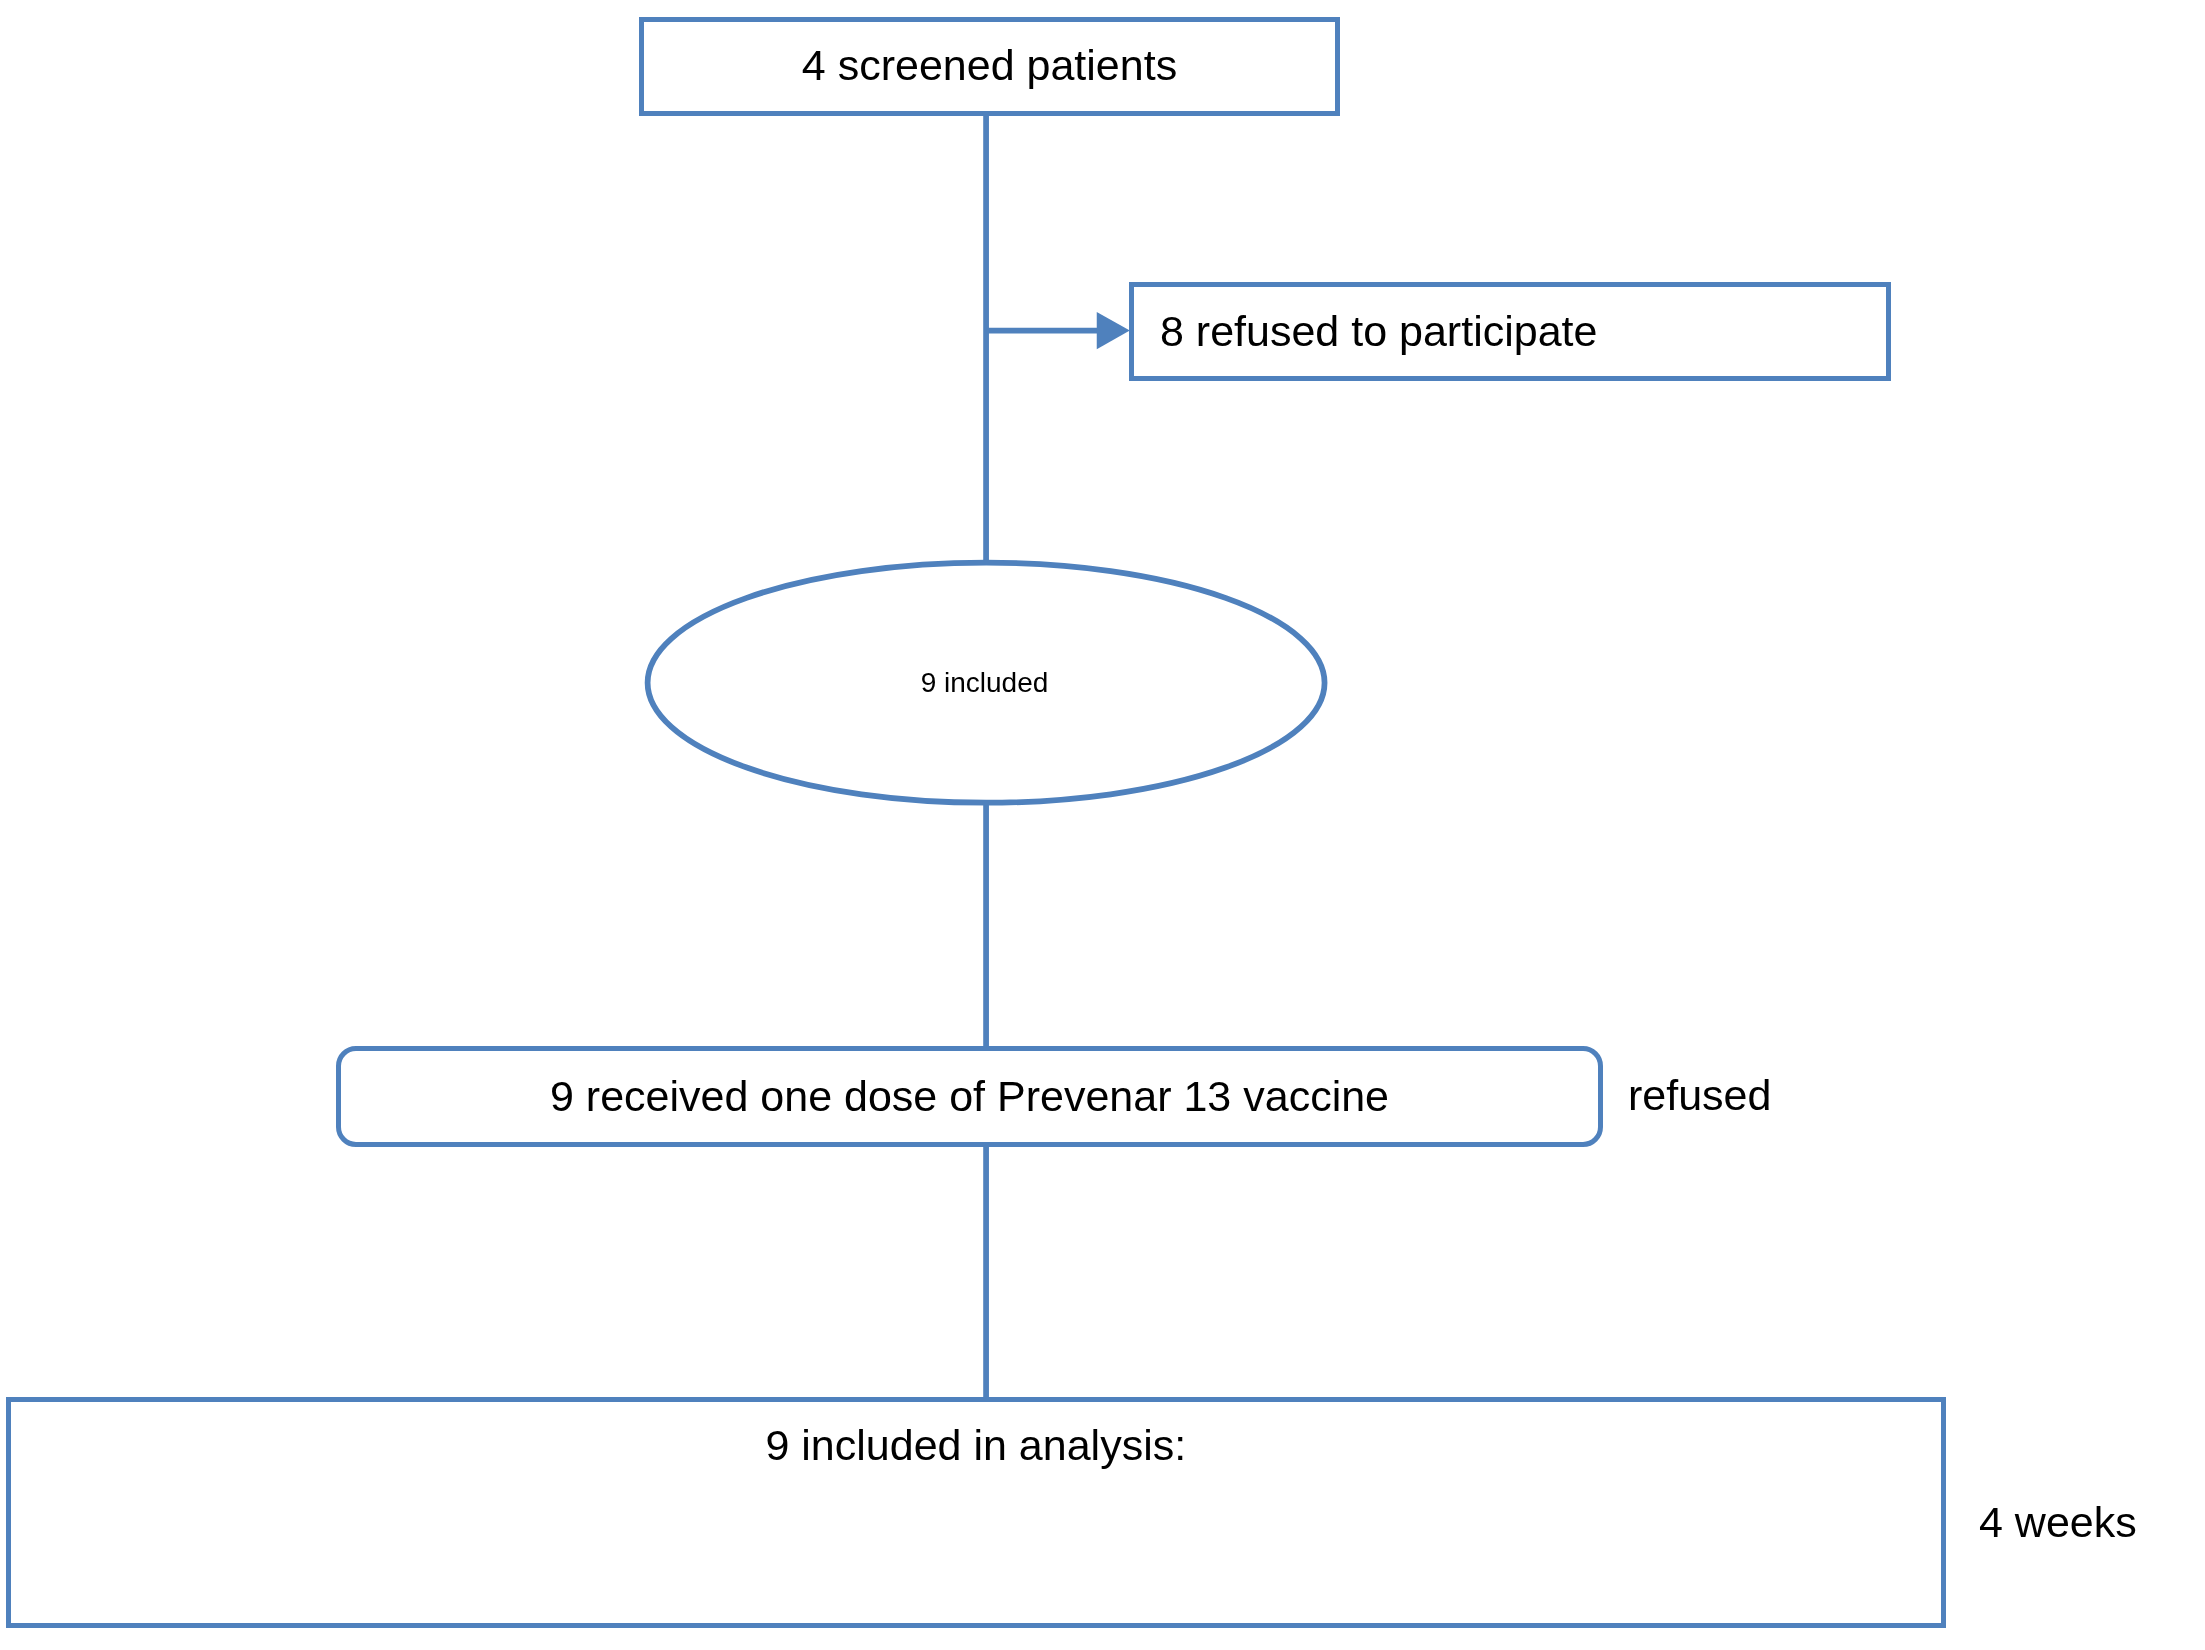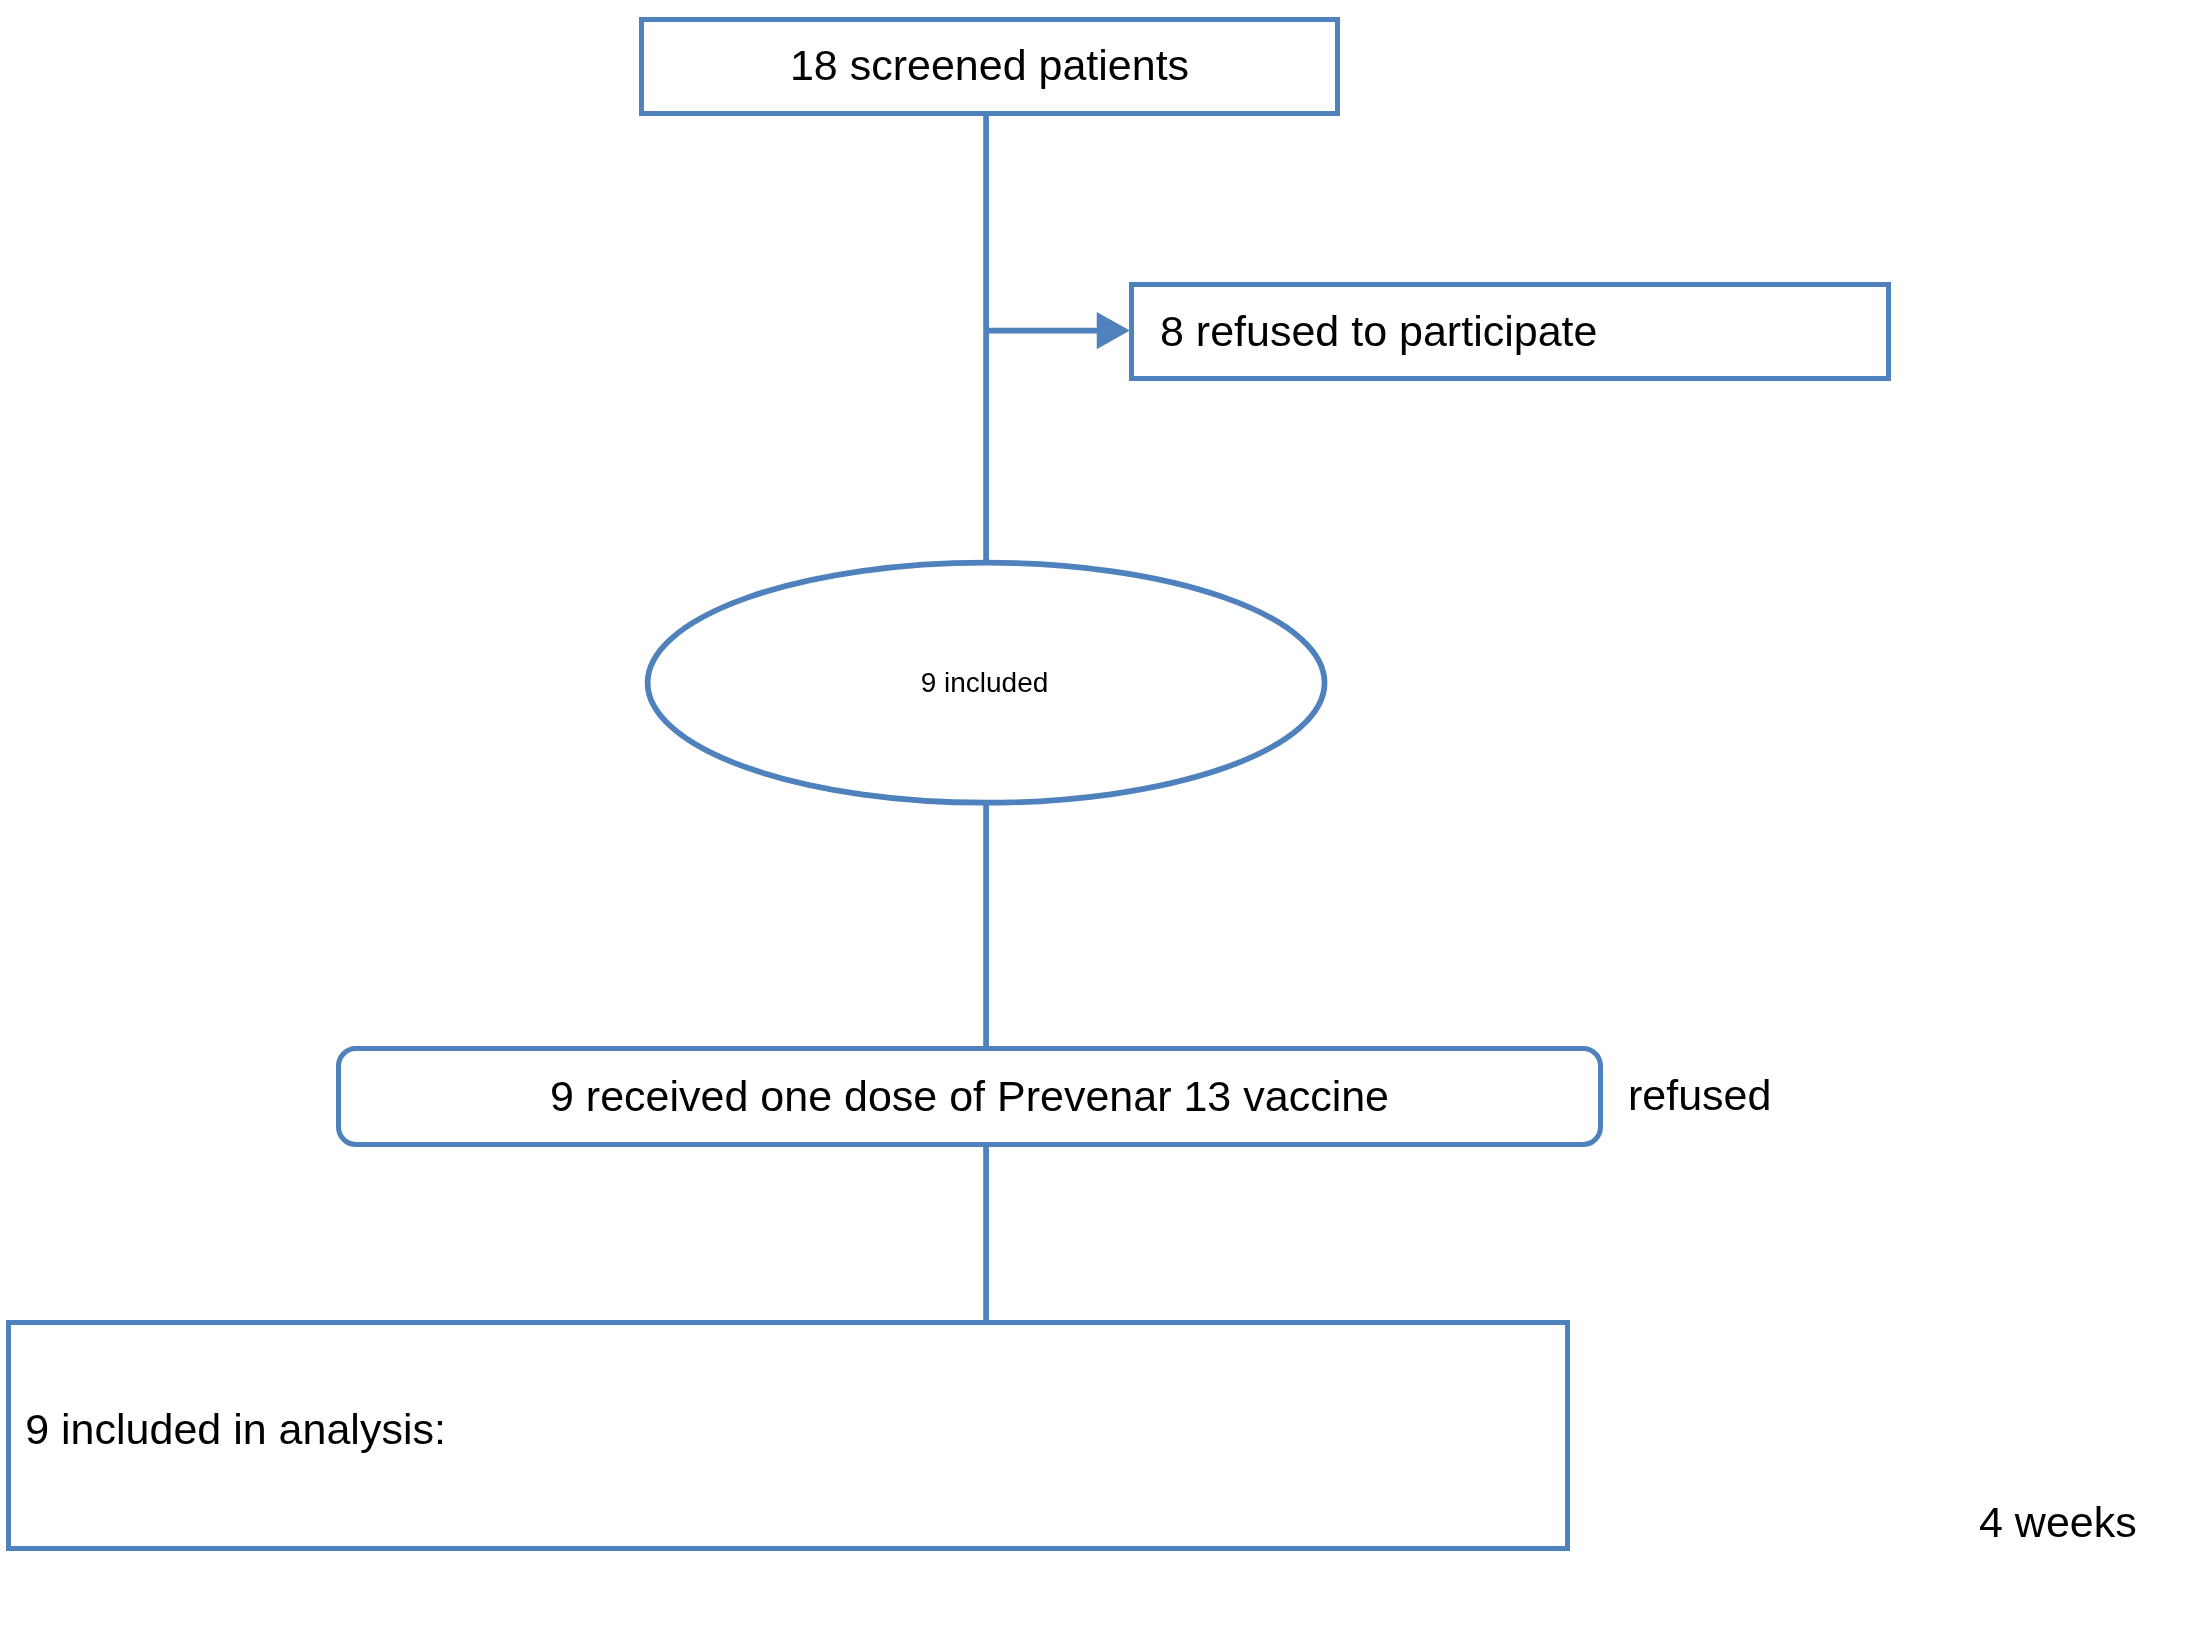--- a/index.html
+++ b/index.html
@@ -42,22 +42,22 @@
   }
   .node--left {
     justify-content: flex-start;
     text-align: left;
     padding-left: 26px;
   }
   #box-screened  { left: 639px;  top: 16.5px;   width: 701px;  height: 99px; }
   #box-refused   { left: 1129px; top: 282px;  width: 762px; height: 99px; }
   #box-vaccine   { left: 336px;  top: 1046px; width: 1267px; height: 101px; border-radius: 20px; }
   #box-analysis  {
-    left: 5.8px; top: 1320px; width: 1564px; height: 231px;
-    flex-direction: row;
+    left: 5.8px; top: 1397px; width: 1940px; height: 231px;
+    flex-direction: column;
     justify-content: space-between;
     padding: 18.7px 14.4px 30px 14.4px;
   }
   #ellipse-label {
     position: absolute;
     left: 646px; top: 637px; width: 677px; height: 92px;
     display: flex; align-items: center; justify-content: center;
     font-size: 28px;
   }
   .side-label {
@@ -77,21 +77,21 @@
   <svg id="connector-layer" viewBox="0 0 3068 2296" xmlns="http://www.w3.org/2000/svg">
     <line x1="1372" y1="161" x2="1372" y2="787"></line>
     <line x1="1372" y1="460" x2="1530" y2="460"></line>
     <polygon points="1526,434 1526,486 1572,460"></polygon>
     <line x1="1372" y1="1114" x2="1372" y2="1457"></line>
     <line x1="1372" y1="1593" x2="1372" y2="1945"></line>
     <ellipse cx="1372" cy="950" rx="471" ry="167"></ellipse>
   </svg>
 
   <div class="node" id="box-screened">
-    <span>18 screened patients</span>
+    <span>4 screened patients</span>
   </div>
 
   <div class="node node--left" id="box-refused">
     <span>8 refused to participate</span>
   </div>
 
   <div id="ellipse-label">
     <span>9 included</span>
   </div>
 

